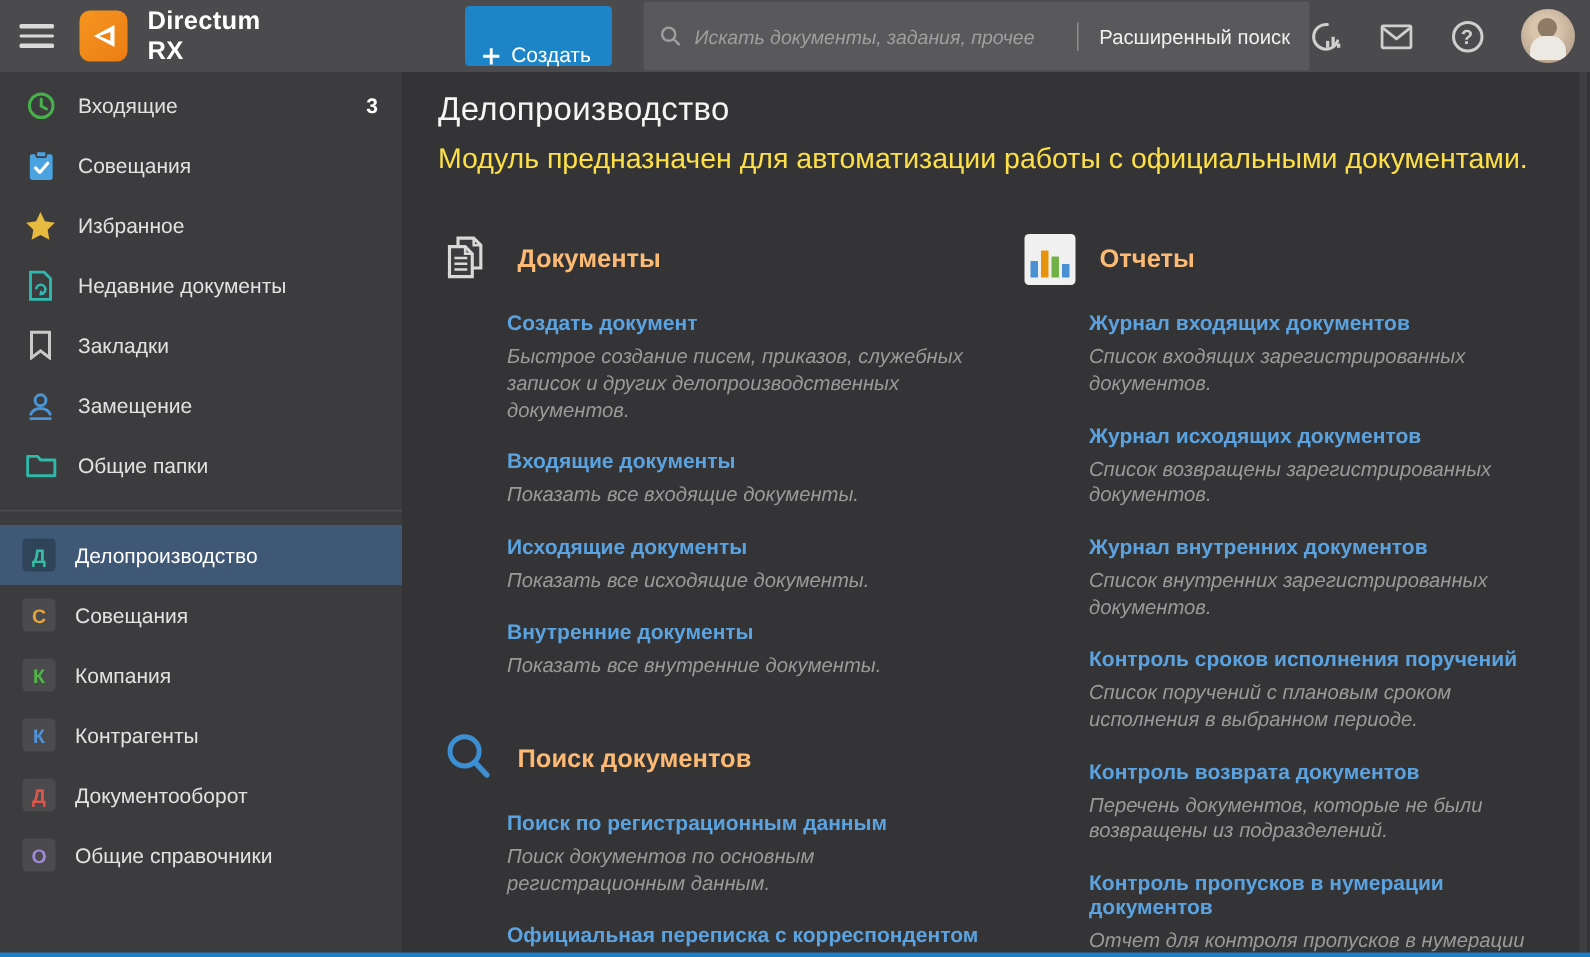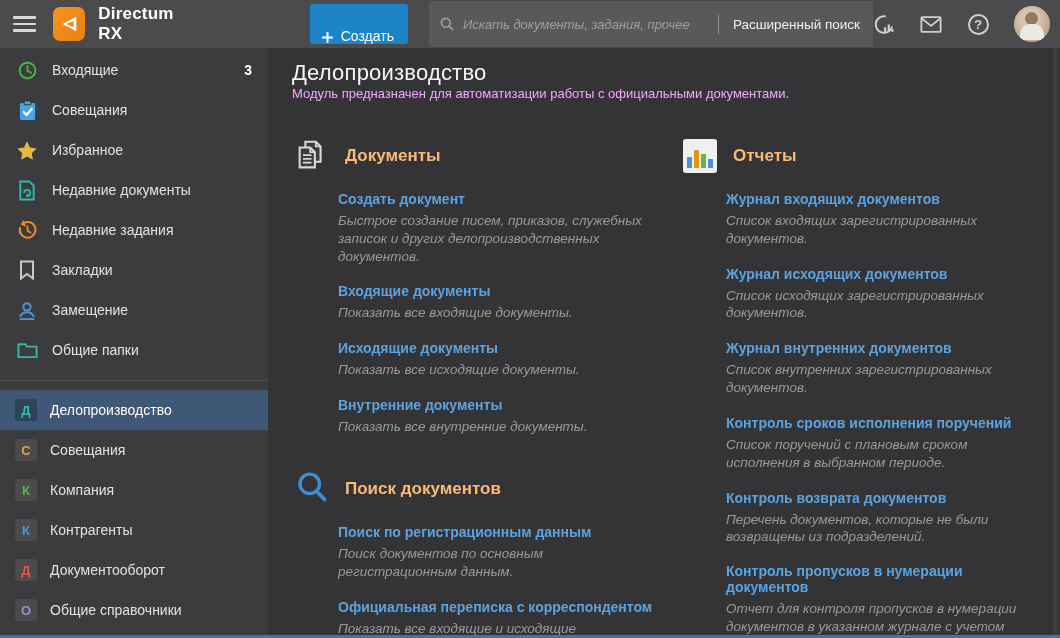--- a/index.html
+++ b/index.html
@@ -45,21 +45,21 @@
   .sidebar-divider { height:1px; background:#4c4c4e; margin:10px 0 9px 0; }
   .module-badge { width:22px; height:22px; border-radius:3px; background:rgba(255,255,255,.08);
                   display:flex; align-items:center; justify-content:center; font-size:13px; font-weight:700; flex:none; }
   .nav-item.selected { background:#3e5876; color:#fff; }
   .nav-item.selected .module-badge { background:rgba(0,0,0,.24); }
 
   
   .content { position:absolute; top:48px; left:268px; right:0; bottom:3px; background:#343436;
              padding:12px 24px 0 24px; overflow:hidden; }
   .page-title { color:#f5f5f5; font-size:22px; font-weight:400; letter-spacing:.2px; }
-  .page-subtitle { color:#f0abfc; font-size:13px; }
+  .page-subtitle { color:#fde047; font-size:19px; margin-top:10px; }
   .columns { display:flex; margin-top:34px; }
   .col-left { width:388px; flex:none; }
   .col-right { flex:1; min-width:0; }
   .section { margin-bottom:32px; }
   .section-header { display:flex; align-items:center; gap:13px; min-height:42px; margin-bottom:13px; }
   .section-icon { width:40px; height:40px; display:flex; align-items:center; justify-content:center; flex:none; }
   .section-title { color:#fdba74; font-size:17px; font-weight:600; }
   .links { padding-left:46px; }
   .link-item { margin-bottom:17px; }
   .link-label { color:#5ba3e0; font-size:14px; font-weight:600; cursor:pointer; display:inline-block; }
@@ -168,30 +168,20 @@
       <span class="nav-icon">
         <svg width="18" height="21" viewBox="0 0 18 22" fill="none">
             <path d="M2 1.5h9.5L16 6v14.5H2z" stroke="#2fb9b0" stroke-width="2"></path>
             <path d="M6 13.5a3.2 3.2 0 1 1 3.2 3.2" stroke="#2fb9b0" stroke-width="1.8"></path>
             <path d="M9.5 14.5l-.4 2.4 2.3-.4" stroke="#2fb9b0" stroke-width="1.6" fill="none"></path>
           </svg>
       </span>
       <span class="nav-label">Недавние документы</span>
     </div>
 
-    <div class="nav-item">
-      <span class="nav-icon">
-        <svg width="21" height="21" viewBox="0 0 24 24" fill="none">
-            <path d="M6 4.6A9 9 0 1 1 3.4 9" stroke="#e78c2d" stroke-width="2.3" stroke-linecap="round"></path>
-            <path d="M7.5 1.5L6 4.8l3.3 1.4" stroke="#e78c2d" stroke-width="2" fill="none" stroke-linecap="round"></path>
-            <path d="M12 7.5v4.8l3.5 2" stroke="#e78c2d" stroke-width="2.2" stroke-linecap="round"></path>
-          </svg>
-      </span>
-      <span class="nav-label">Недавние задания</span>
-    </div>
 
     <div class="nav-item">
       <span class="nav-icon">
         <svg width="16" height="20" viewBox="0 0 16 20" fill="none">
             <path d="M2 1.5h12v17l-6-4.6-6 4.6z" stroke="#c9c9c9" stroke-width="2"></path>
           </svg>
       </span>
       <span class="nav-label">Закладки</span>
     </div>
 
@@ -320,21 +310,21 @@
             </span>
             <span class="section-title">Отчеты</span>
           </div>
           <div class="links">
             <div class="link-item">
               <span class="link-label">Журнал входящих документов</span>
               <div class="link-desc">Список входящих зарегистрированных документов.</div>
             </div>
             <div class="link-item">
               <span class="link-label">Журнал исходящих документов</span>
-              <div class="link-desc">Список исходящих зарегистрированных документов.</div>
+              <div class="link-desc">Список возвращены зарегистрированных документов.</div>
             </div>
             <div class="link-item">
               <span class="link-label">Журнал внутренних документов</span>
               <div class="link-desc">Список внутренних зарегистрированных документов.</div>
             </div>
             <div class="link-item">
               <span class="link-label">Контроль сроков исполнения поручений</span>
               <div class="link-desc">Список поручений с плановым сроком исполнения в выбранном периоде.</div>
             </div>
             <div class="link-item">

